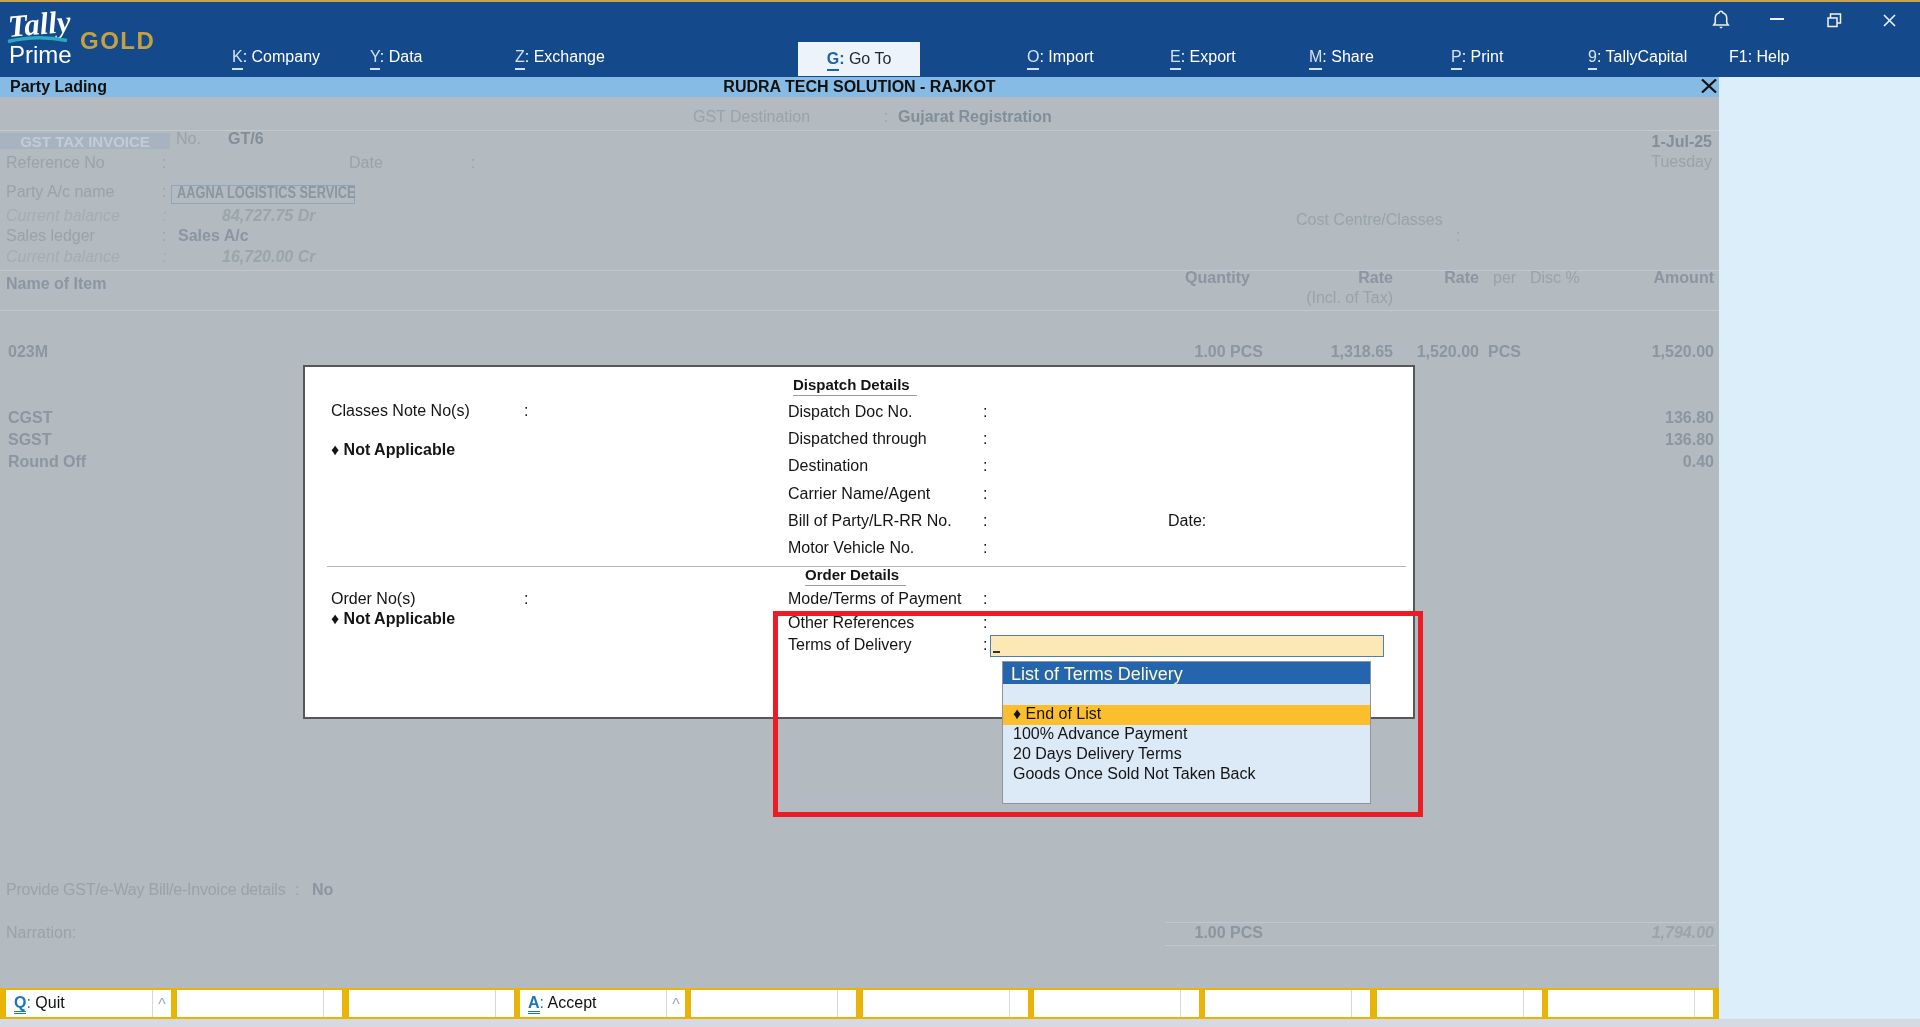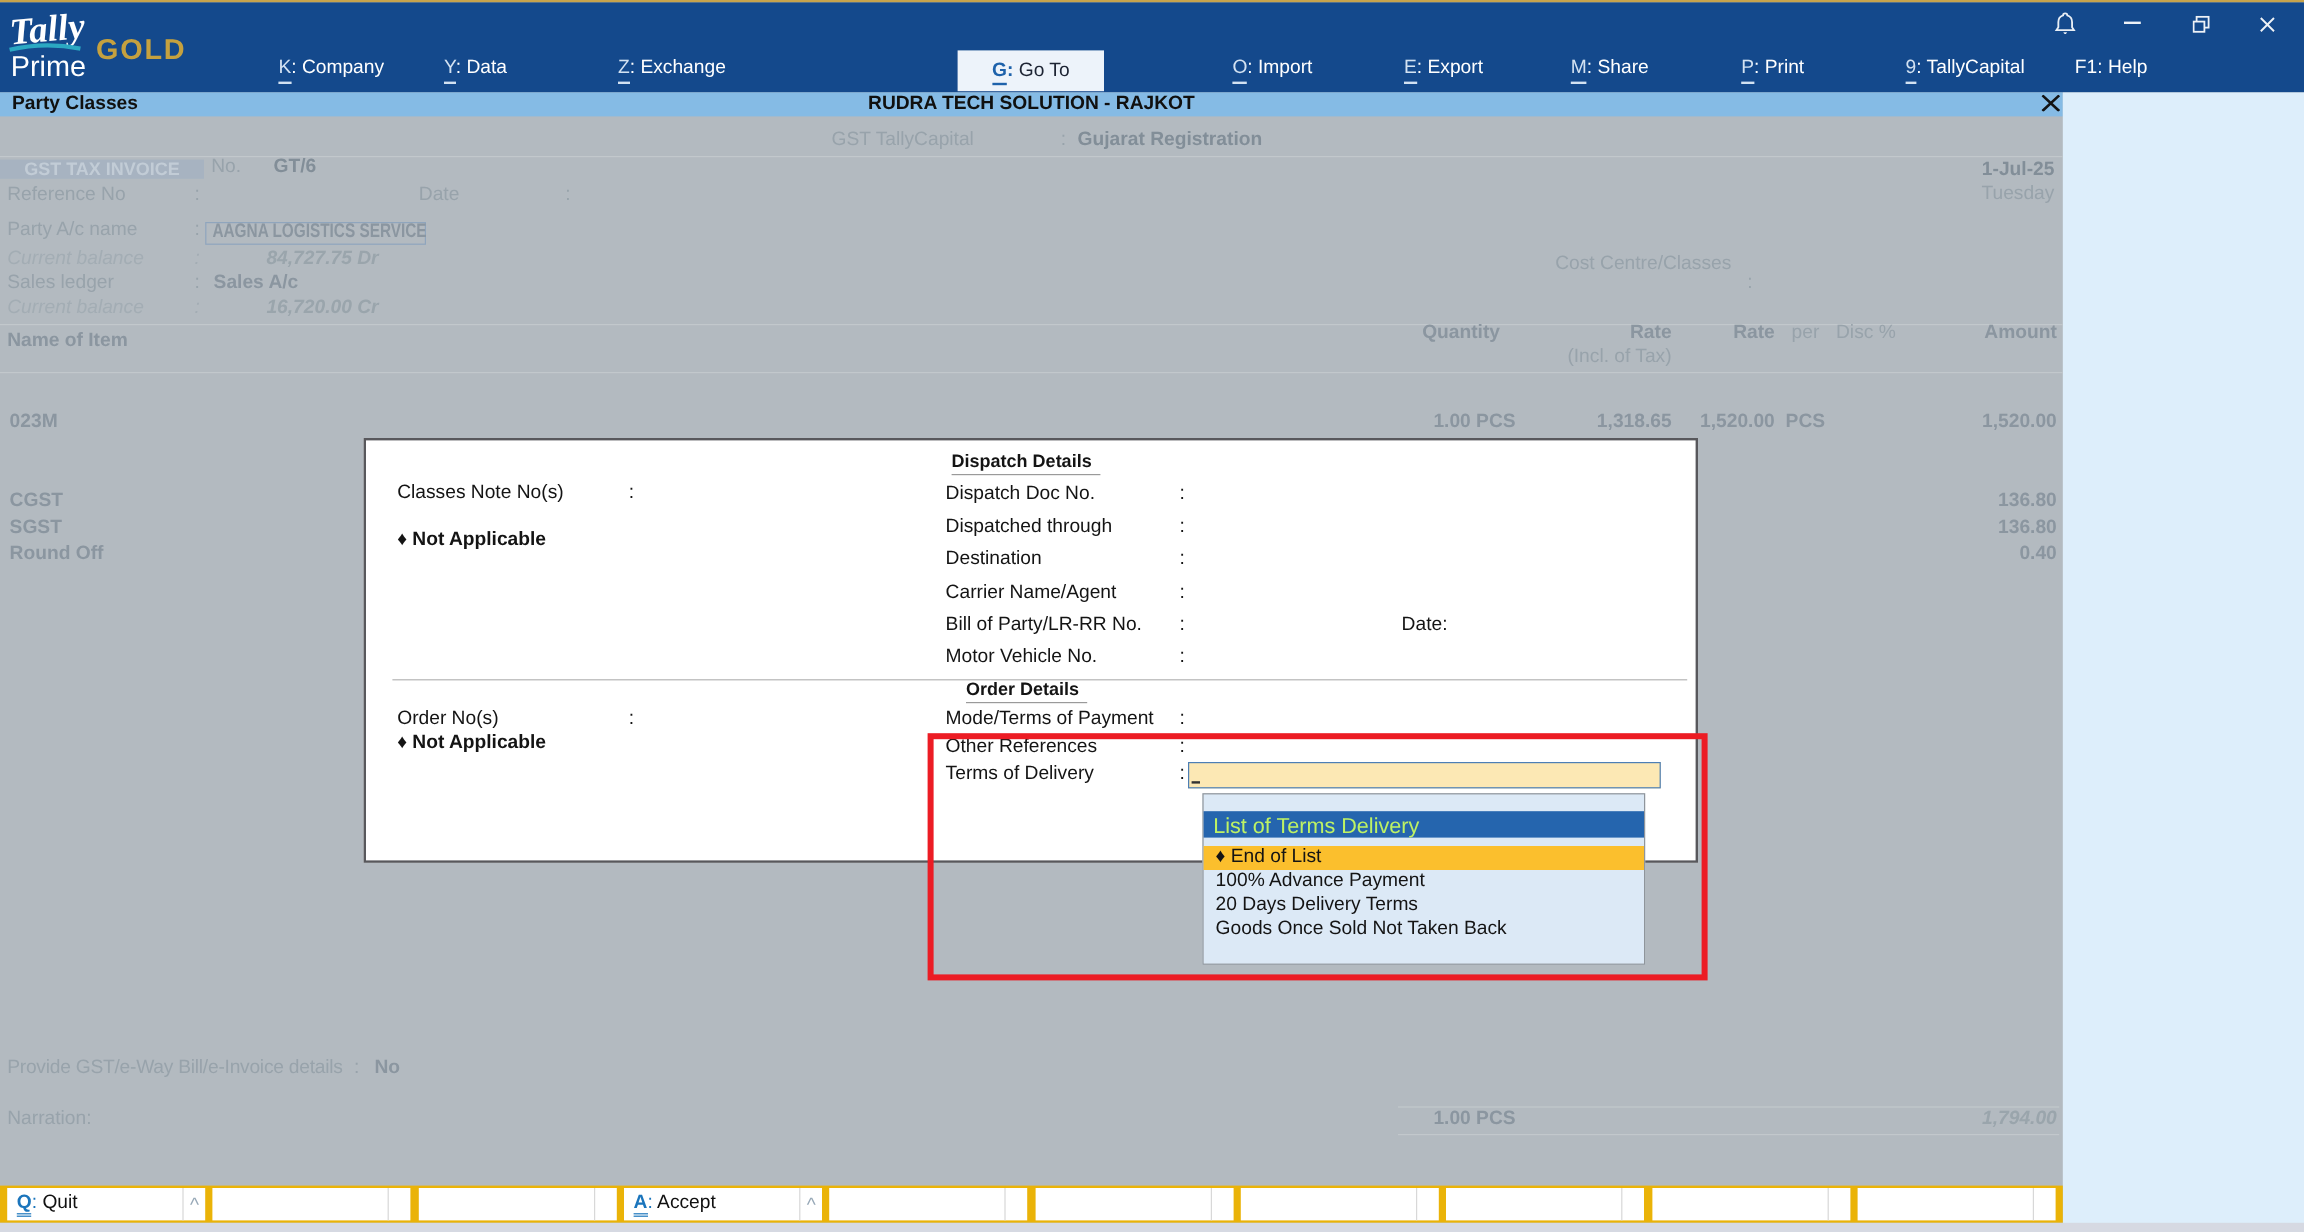--- a/index.html
+++ b/index.html
@@ -27,21 +27,21 @@
   .dimi { color:#a3adb4; font-style:italic; }
   .dimbi { color:#9aa5ac; font-weight:bold; font-style:italic; }
   .hline { height:1px; background:#c2c8cc; }
   .r { text-align:right; }
   
   #dialog { left:303px; top:365px; width:1112px; height:354px; background:#ffffff; border:2px solid #58585c; }
   .dlg { position:absolute; font-size:16px; color:#141414; white-space:nowrap; margin-top:-3px; }
   .dlgb { font-weight:bold; }
   
   #ddrop { left:1002px; top:661px; width:369px; height:143px; background:#dce9f6; border:1px solid #8f959b; }
-  #ddhead { position:absolute; left:0; top:14px; width:367px; height:22px; background:#2565ae; color:#bef264; font-size:18px;text-align:center; }
+  #ddhead { position:absolute; left:0; top:0; width:367px; height:22px; background:#2565ae; color:#fef9c3; font-size:18px;text-align:center; }
   #ddhl { position:absolute; left:0; top:43px; width:367px; height:20px; background:#fbbf2d; }
   .dditem { position:absolute; left:10px; font-size:16px; color:#141414; white-space:nowrap; margin-top:-3px; }
   
   #yfield { left:990px; top:635px; width:394px; height:22px; background:#fce8b4; border:1px solid #4d7fb5; }
   
   #redrect { left:773px; top:611px; width:650px; height:206px; border:5px solid #ec1c24; }
   
   #bottomband { left:0; top:988px; width:1719px; height:31px; background:#eab308; }
   .btn { position:absolute; top:2px; width:165px; height:27px; background:#ffffff; }
   .btn .divd { position:absolute; left:146px; top:0; width:1px; height:27px; background:#d8d8d8; }
@@ -79,29 +79,29 @@
 <div class="abs" style="left:1770px;top:18px;width:14px;height:2px;background:#eef2f7"></div>
 <svg class="abs" style="left:1827px;top:13px" width="15" height="15" viewBox="0 0 15 15">
   <rect x="3.5" y="1" width="10" height="9" fill="none" stroke="#eef2f7" stroke-width="1.5"></rect>
   <rect x="1" y="5" width="9" height="8.5" fill="#14498c" stroke="#eef2f7" stroke-width="1.5"></rect>
 </svg>
 <svg class="abs" style="left:1883px;top:14px" width="13" height="13" viewBox="0 0 13 13">
   <path d="M1 1 L12 12 M12 1 L1 12" stroke="#eef2f7" stroke-width="1.6"></path>
 </svg>
 
 <div class="abs" id="titlebar">
-  <div class="left">Party Classes</div>
+  <div class="left">Party Lading</div>
   <div class="center">RUDRA TECH SOLUTION - RAJKOT</div>
   <svg style="position:absolute;left:1701px;top:2px" width="16" height="14" viewBox="0 0 16 14">
       <path d="M1 0.5 L15 13.5 M15 0.5 L1 13.5" stroke="#131313" stroke-width="2.2"></path>
     </svg>
 </div>
 <div class="abs" id="rightpanel"></div>
 
-<div class="abs dim" style="left:693px;top:111px">GST TallyCapital</div>
+<div class="abs dim" style="left:693px;top:111px">GST Destination</div>
 <div class="abs dim" style="left:884px;top:111px">:</div>
 <div class="abs dim dimd" style="left:898px;top:111px">Gujarat Registration</div>
 <div class="abs hline" style="left:0;top:130px;width:1719px"></div>
 <div class="abs" style="left:0;top:133px;width:170px;height:16px;background:#a7b3c1;color:#c2ccd6;font-weight:bold;font-size:15px;text-align:center">GST TAX INVOICE</div>
 <div class="abs dim" style="left:176px;top:133px">No.</div>
 <div class="abs dim dimd" style="left:228px;top:133px">GT/6</div>
 <div class="abs dim dimd r" style="left:1612px;top:136px;width:100px">1-Jul-25</div>
 <div class="abs dim" style="left:6px;top:157px">Reference No</div>
 <div class="abs dim" style="left:162px;top:157px">:</div>
 <div class="abs dim" style="left:349px;top:157px">Date</div>

